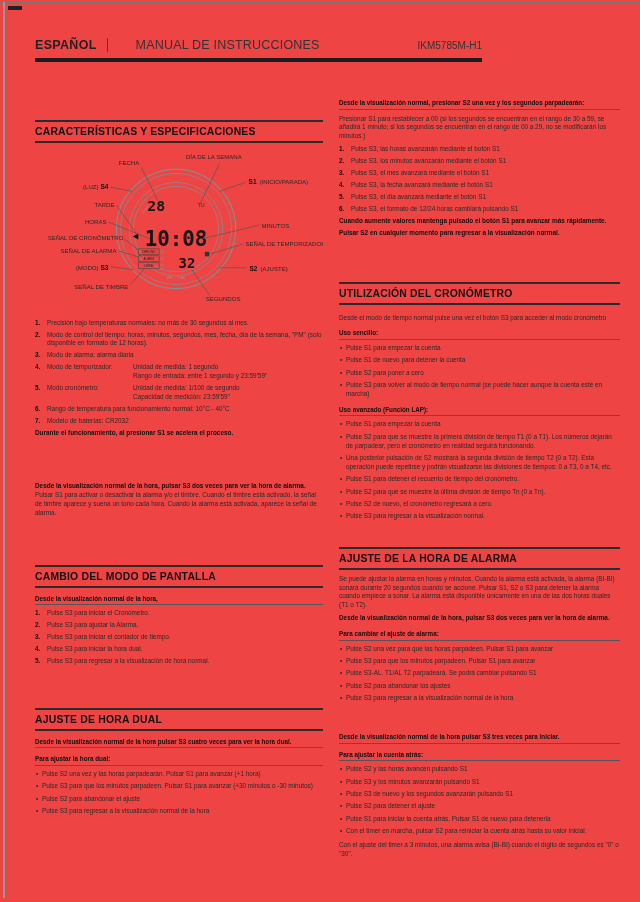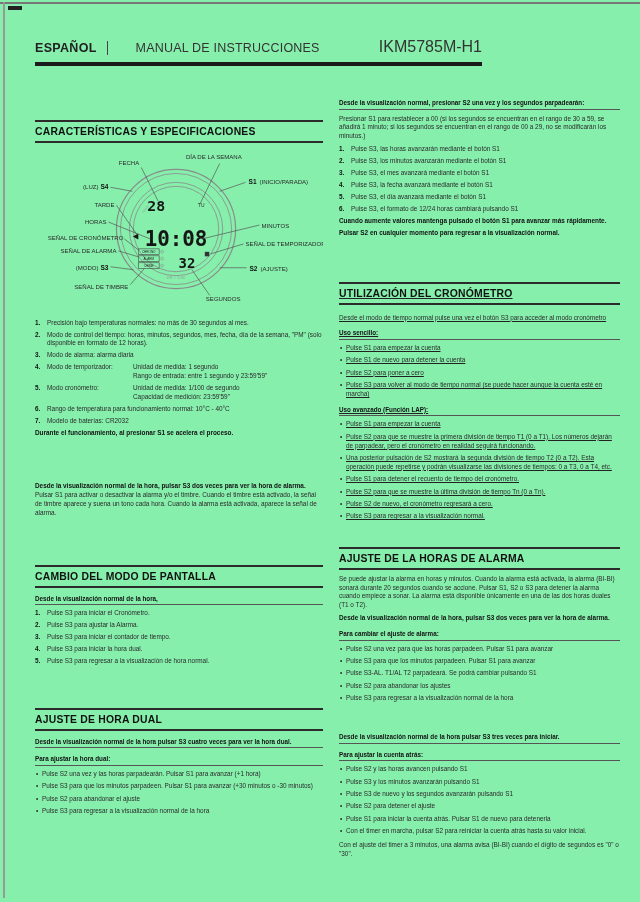--- a/index.html
+++ b/index.html
@@ -1,33 +1,33 @@
 <!DOCTYPE html>
 <html><head>
 <meta charset="utf-8">
 <style>
   * { margin:0; padding:0; box-sizing:border-box; }
   html,body { background:#e8e8e8; }
   .page {
     position:relative; width:640px; height:902px; margin:0 auto;
-    background:#86efac; overflow:hidden; color:#222;
+    background:#ef4444; overflow:hidden; color:#222;
     font-family:"Liberation Sans", sans-serif;
     outline:1px solid #cfcfcf;
   }
   .scan-top { position:absolute; top:2px; left:0; width:640px; height:1.5px; background:#777; }
   .scan-left { position:absolute; top:2px; left:3px; width:1.5px; height:896px; background:#999; }
   .scan-corner { position:absolute; top:6px; left:8px; width:14px; height:4px; background:#222; }
 
   
   .header { position:absolute; top:38px; left:35px; right:20px; }
   .header-left { width:447px; }
   .title-row { display:flex; align-items:baseline; gap:10px; }
   .lang { font-size:12.5px; font-weight:bold; letter-spacing:.3px; }
   .doc-title { font-size:12.5px; color:#333; border-left:1.5px solid #444; padding-left:28px; letter-spacing:.2px; }
-  .model { margin-left:auto; font-size:16px; color:#333;padding-left:44px; }
+  .model { margin-left:auto; font-size:10px; color:#333;padding-left:44px; }
   .head-rule { height:4px; background:#1b1b1b; margin-top:6px; }
   .brand { position:absolute; right:0; top:-2px; width:150px; text-align:right; }
   .brand-name { font-family:"Liberation Serif", serif; font-weight:bold; font-size:25px; letter-spacing:.5px; color:#0d0d0d; line-height:1; }
   .brand-sub { font-family:"Liberation Serif", serif; font-weight:bold; font-size:10px; letter-spacing:1px; color:#0d0d0d; margin-top:1px; }
 
   
   .columns { position:absolute; top:92px; left:35px; right:20px; display:flex; gap:16px; }
   .col { width:50%; }
   .col-left { padding-top:28px; }
 
@@ -46,21 +46,21 @@
   p.bold { font-weight:bold; color:#111; font-size:6.4px; line-height:1.4; margin:3px 0; }
   .oli { display:flex; gap:4px; margin:3.2px 0; }
   .oli .num { font-weight:bold; min-width:8px; color:#111; }
   .oli .lbl { flex-shrink:0; width:82px; }
   .oli .val { white-space:pre-line; }
   .bli { position:relative; padding-left:7px; margin:3.6px 0; }
   .bli::before { content:"\2022"; position:absolute; left:1px; top:0; }
   .mt-sec-l2 { margin-top:44px; }
   .mt-sec-l3 { margin-top:48px; }
   .mt-sec-l4 { margin-top:42px; }
-  .mt-sec-r2 { margin-top:44px;text-decoration:underline; }
+  .mt-sec-r2 { margin-top:44px; }
   .mt-sec-r3 { margin-top:26px; }
   .mt-sec-r4 { margin-top:30px; }
 
   
   .diagram-wrap { margin:6px 0 4px; }
   svg text { font-family:"Liberation Sans", sans-serif; fill:#2a2a2a; }
   svg .callout { font-size:6.1px; }
   svg .btn { font-weight:bold; font-size:6.6px; fill:#111; }
   svg .seg { font-family:"DejaVu Sans Mono", monospace; font-weight:bold; fill:#161616; }
   svg .tiny { font-size:3.1px; fill:#222; }
@@ -287,21 +287,21 @@
         <div class="bli">Pulse S1 para empezar la cuenta</div>
         <div class="bli">Pulse S2 para que se muestre la primera división de tiempo T1 (0 a T1). Los números dejarán de parpadear, pero el cronómetro en realidad seguirá funcionando.</div>
         <div class="bli">Una posterior pulsación de S2 mostrará la segunda división de tiempo T2 (0 a T2). Esta operación puede repetirse y podrán visualizarse las divisiones de tiempos: 0 a T3, 0 a T4, etc.</div>
         <div class="bli">Pulse S1 para detener el recuento de tiempo del cronómetro.</div>
         <div class="bli">Pulse S2 para que se muestre la última división de tiempo Tn (0 a Tn).</div>
         <div class="bli">Pulse S2 de nuevo, el cronómetro regresará a cero.</div>
         <div class="bli">Pulse S3 para regresar a la visualización normal.</div>
       </div>
 
       <div class="section mt-sec-r3">
-        <div class="sec-h">AJUSTE DE LA HORAS DE ALARMA</div>
+        <div class="sec-h">AJUSTE DE LA HORA DE ALARMA</div>
         <p class="body">Se puede ajustar la alarma en horas y minutos. Cuando la alarma está activada, la alarma (BI-BI) sonará durante 20 segundos cuando se accione. Pulsar S1, S2 o S3 para detener la alarma cuando empiece a sonar. La alarma está disponible únicamente en una de las dos horas duales (T1 o T2).</p>
         <p class="bold">Desde la visualización normal de la hora, pulsar S3 dos veces para ver la hora de alarma.</p>
         <div class="subhead">Para cambiar el ajuste de alarma:</div>
         <div class="bli">Pulse S2 una vez para que las horas parpadeen. Pulsar S1 para avanzar</div>
         <div class="bli">Pulse S3 para que los minutos parpadeen. Pulsar S1 para avanzar</div>
         <div class="bli">Pulse S3-AL. T1/AL T2 parpadeará. Se podrá cambiar pulsando S1</div>
         <div class="bli">Pulse S2 para abandonar los ajustes</div>
         <div class="bli">Pulse S3 para regresar a la visualización normal de la hora</div>
       </div>
 

